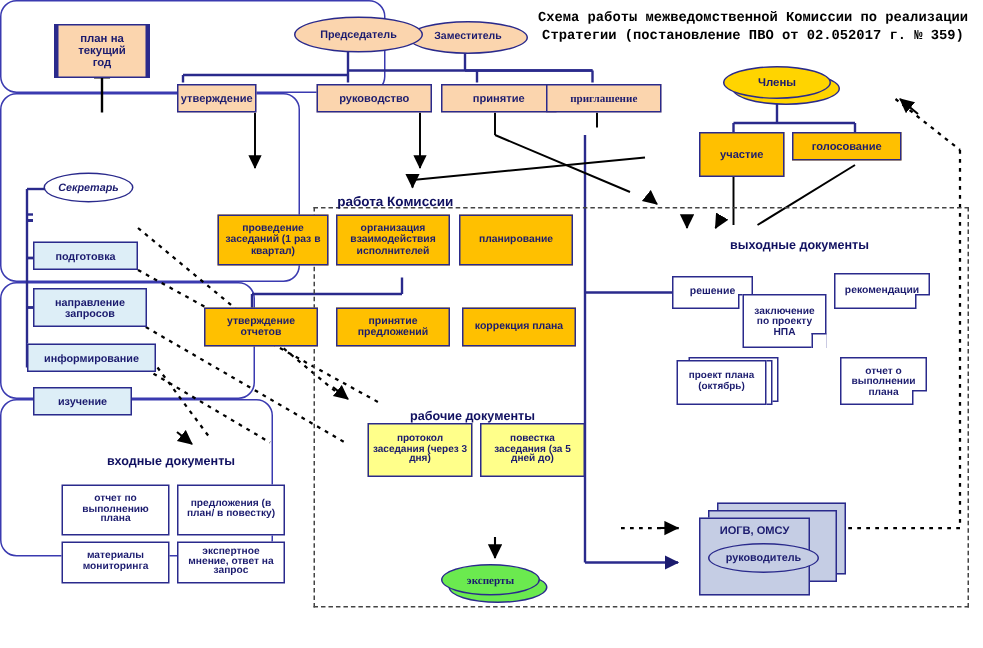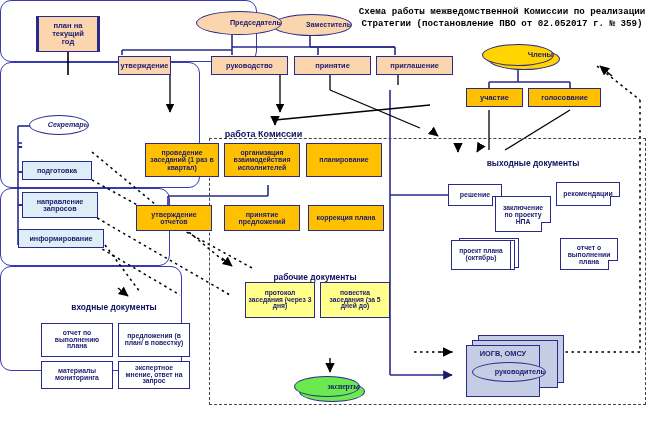--- a/index.html
+++ b/index.html
@@ -11,21 +11,21 @@
         line-height:1.02;}
 
   
   .box{border:1.4px solid #2a2a8c;}
   .peach{background:#fbd5ae;}
   .amber{background:#ffc000;}
   .lblue{background:#ddeef7;}
   .white{background:#ffffff;}
   .greyblue{background:#c5cde4;}
 
-  .ell{border:1.4px solid #2a2a8c;border-radius:50%;justify-content:flex-end;}
+  .ell{border:1.4px solid #2a2a8c;border-radius:50%;}
   .ell.peach{background:#fbd5ae;}
   .ell.amber{background:#ffd400;}
   .ell.white{background:#ffffff;}
   .ell.green{background:#6bea4f;font-family:Liberation Serif, serif;}
 
   .rrect{border:1.6px solid #3a3ab0;border-radius:11px;background:#fff;}
 
   .grouplabel{position:absolute;color:#101060;font-weight:bold;text-align:center;}
 
   
@@ -170,47 +170,50 @@
 
   <div class="node box peach" style="left:118px;top:56px;width:53px;height:19px;font-size:7.4px;">
     <span>утверждение</span>
   </div>
   <div class="node box peach" style="left:211px;top:56px;width:77px;height:19px;font-size:7.4px;">
     <span>руководство</span>
   </div>
   <div class="node box peach" style="left:294px;top:56px;width:77px;height:19px;font-size:7.4px;">
     <span>принятие</span>
   </div>
-  <div class="node box peach" style="left:376px;top:56px;width:77px;height:19px;font-size:7.4px;">
+  <div class="node box peach" style="left:364px;top:56px;width:77px;height:19px;font-size:7.4px;font-family:Liberation Serif, serif;">
     <span>приглашение</span>
   </div>
 
   <div class="node ell amber" style="left:482px;top:44px;width:72px;height:22px;font-size:7.6px;z-index:3;">
     <span>Члены</span>
   </div>
   <div class="node ell amber" style="left:488px;top:48px;width:72px;height:22px;z-index:2;"></div>
 
-  <div class="node box amber" style="left:466px;top:88px;width:57px;height:19px;font-size:7.4px;">
+  <div class="node box amber" style="left:466px;top:88px;width:57px;height:30px;font-size:7.4px;">
     <span>участие</span>
   </div>
   <div class="node box amber" style="left:528px;top:88px;width:73px;height:19px;font-size:7.4px;">
     <span>голосование</span>
   </div>
 
   <div class="node ell white" style="left:29px;top:115px;width:60px;height:20px;font-size:7.2px;font-style:italic;">
     <span>Секретарь</span>
   </div>
   <div class="node box lblue" style="left:22px;top:161px;width:70px;height:19px;font-size:7.2px;">
     <span>подготовка</span>
   </div>
   <div class="node box lblue" style="left:22px;top:192px;width:76px;height:26px;font-size:7.2px;">
     <span>направление запросов</span>
   </div>
   <div class="node box lblue" style="left:18px;top:229px;width:86px;height:19px;font-size:7.2px;">
     <span>информирование</span>
+  </div>
+  <div class="node box lblue" style="left:22px;top:258px;width:66px;height:19px;font-size:7.2px;">
+    <span>изучение</span>
   </div>
 
   <div class="rrect" style="left:136px;top:126px;width:255px;height:60px;"></div>
   <div class="grouplabel" style="left:136px;top:129px;width:255px;font-size:9px;">работа Комиссии</div>
 
   <div class="node box amber" style="left:145px;top:143px;width:74px;height:34px;font-size:6.9px;padding:0 2px;">
     <span>проведение заседаний (1 раз в квартал)</span>
   </div>
   <div class="node box amber" style="left:224px;top:143px;width:76px;height:34px;font-size:6.9px;padding:0 2px;">
     <span>организация взаимодействия исполнителей</span>

